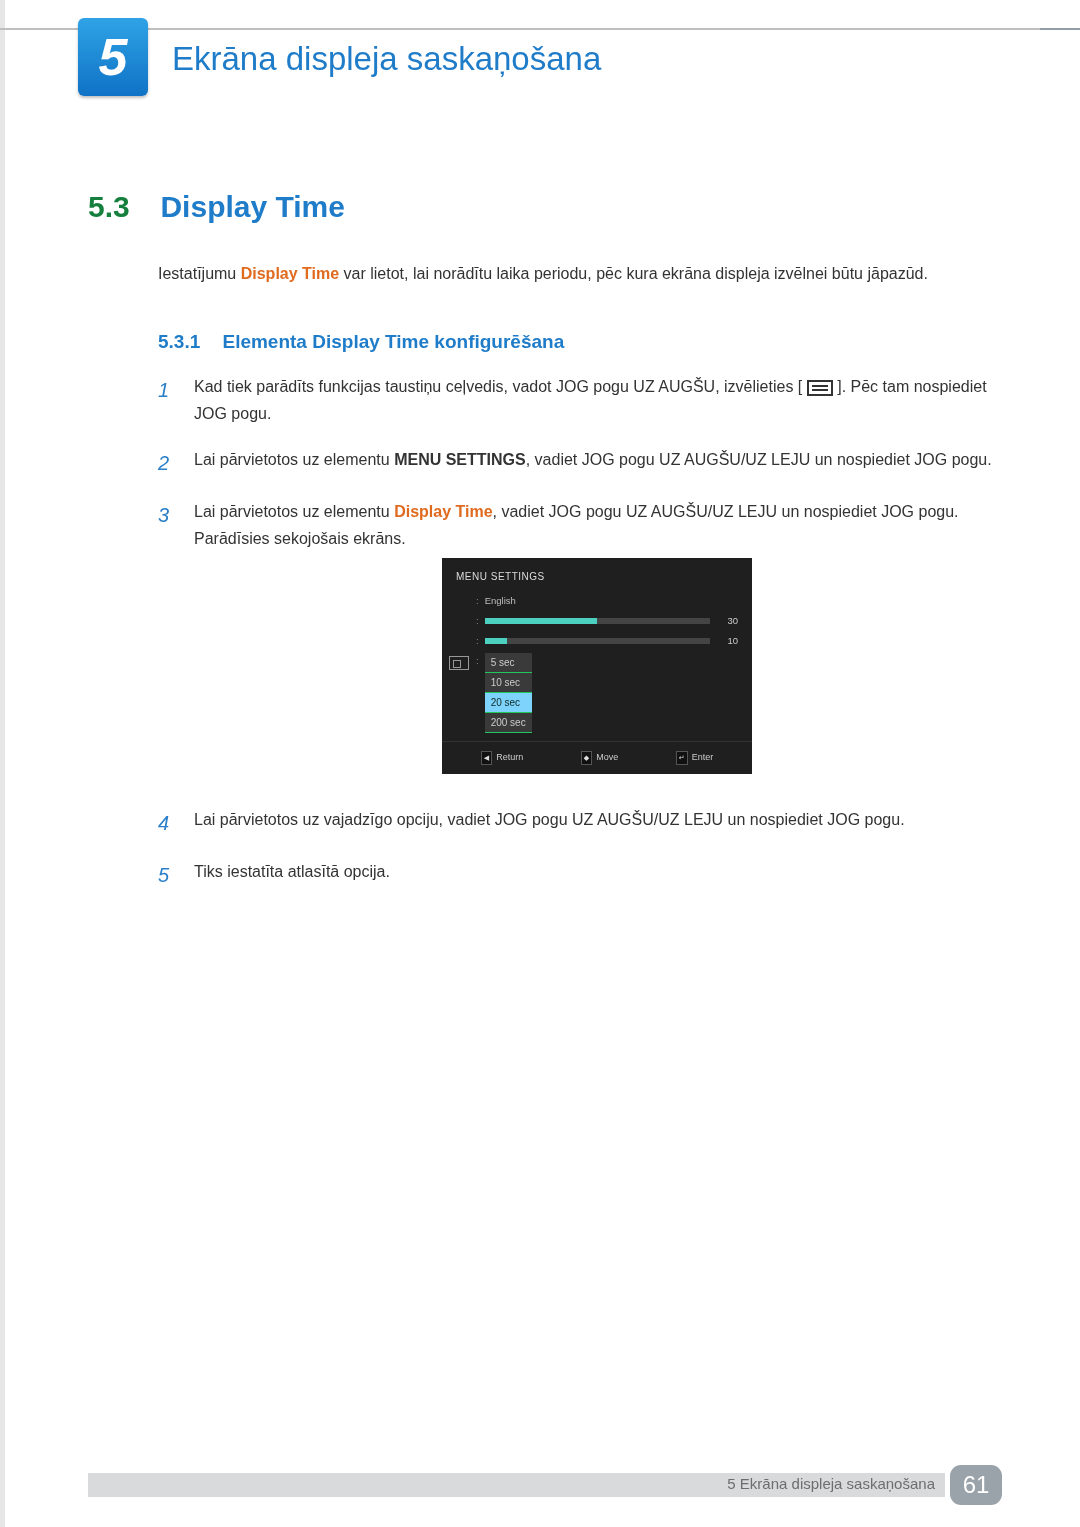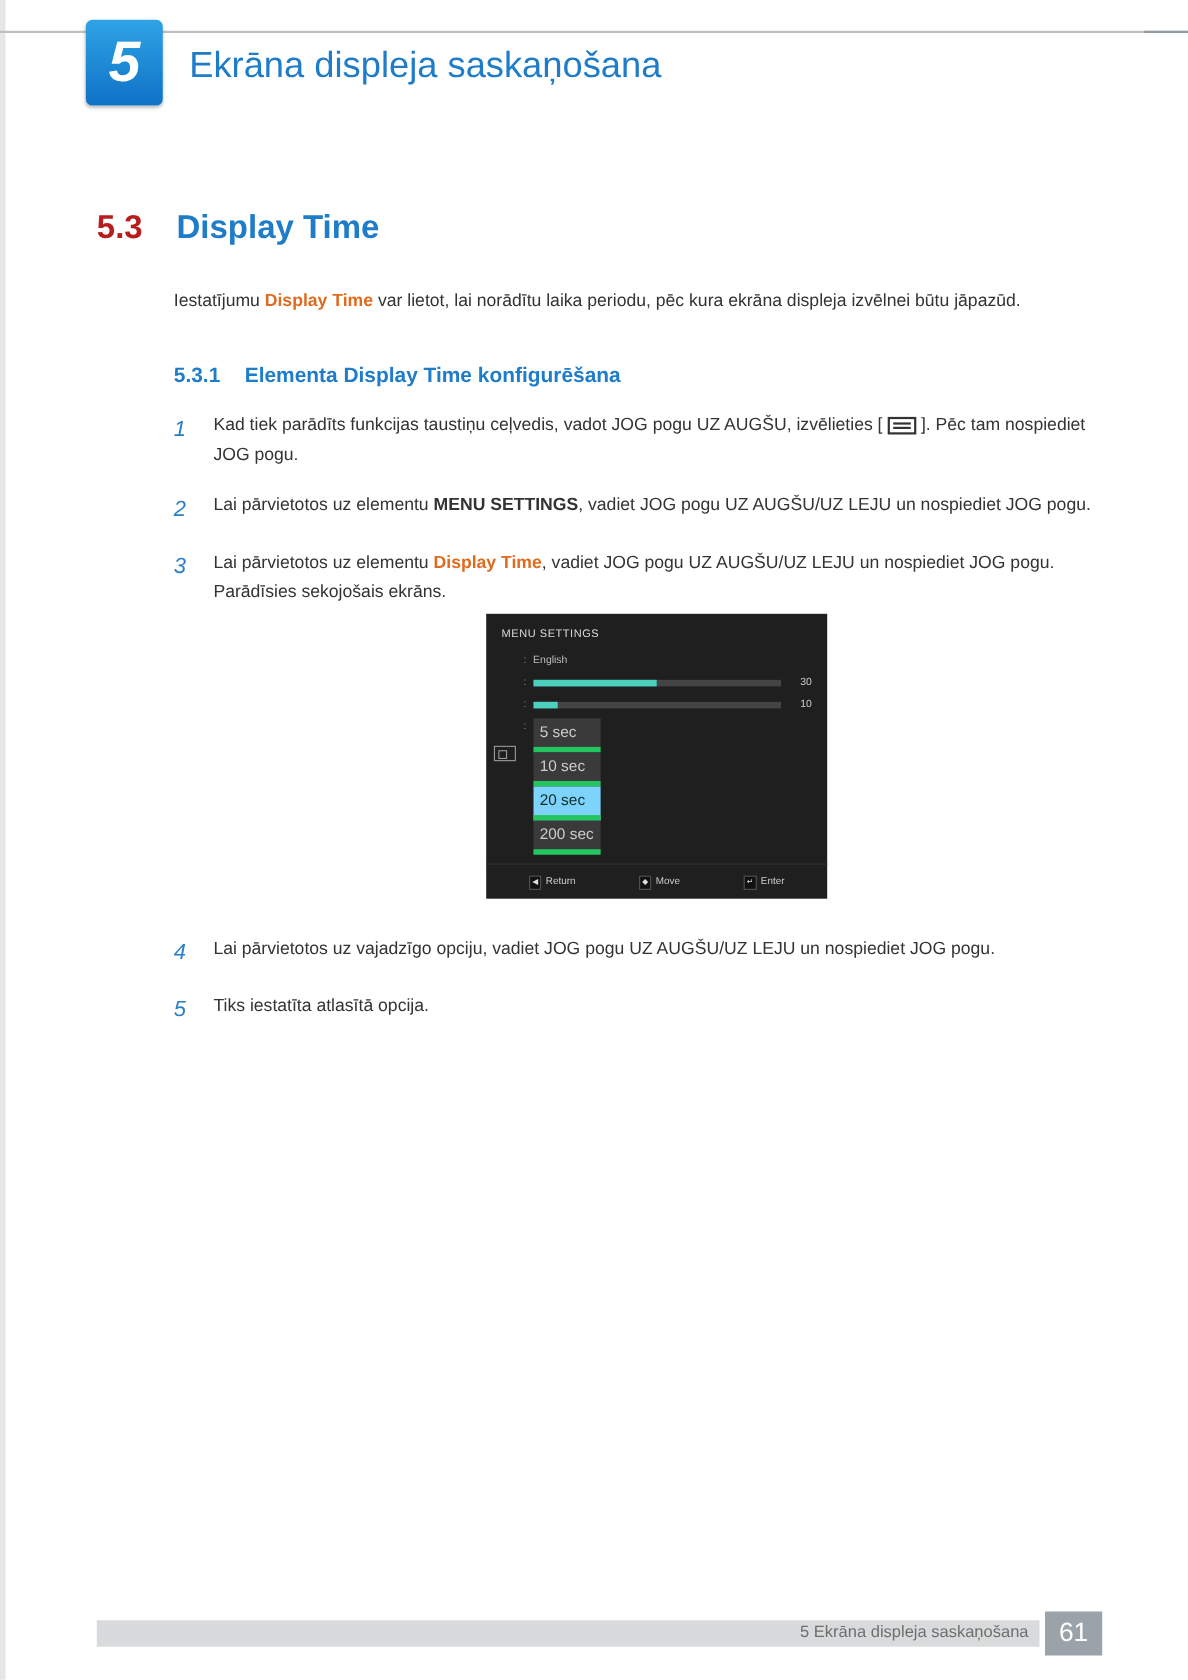--- a/index.html
+++ b/index.html
@@ -22,21 +22,21 @@
     box-shadow: 0 2px 3px rgba(0,0,0,0.25);
   }
   .chapter-badge span { color: #fff; font-size: 52px; font-weight: 700; font-style: italic; }
   .chapter-title {
     position: absolute; left: 172px; top: 40px;
     font-size: 33px; color: #1f7cc9; font-weight: 400;
   }
 
   .content { position: absolute; left: 88px; top: 190px; right: 80px; }
 
-  .sec-num { color: #b91c1c; font-size: 30px; font-weight: 700; display: inline-block; width: 68px; }
+  .sec-num { color: #15803d; font-size: 30px; font-weight: 700; display: inline-block; width: 68px; }
   .sec-title { color: #1f7cc9; font-size: 30px; font-weight: 700; }
 
   .para { margin-left: 70px; font-size: 16px; line-height: 1.7; color: #333; margin-top: 36px; }
   .orange { color: #e06a1d; font-weight: 700; }
 
   .subhead { margin-left: 70px; margin-top: 44px; }
   .sub-num { color: #1f7cc9; font-size: 19px; font-weight: 700; display: inline-block; width: 60px; }
   .sub-title { color: #1f7cc9; font-size: 19px; font-weight: 700; }
 
   .steps { margin-left: 70px; margin-top: 20px; }
@@ -61,30 +61,30 @@
   .osd-list { flex: 0 0 110px; padding-left: 2px; }
   .osd-list div { padding: 2px 0; font-size: 9.5px; }
   .osd-sel { color: #35c9a0; }
   .osd-vals { flex: 1; padding-right: 14px; }
   .osd-row { display:flex; align-items:center; gap:6px; padding: 2px 0; font-size:9.5px; }
   .osd-colon { color:#888; }
   .osd-slider { flex:1; height:6px; background:#444; position:relative; }
   .osd-slider i { position:absolute; left:0; top:0; bottom:0; background:#4cd0bf; }
   .osd-num { width:22px; text-align:right; color:#ccc; }
   .osd-drop { display:flex; flex-direction:column; }
-  .osd-opt { background: #3a3a3a; color:#ccc; font-size:14px; padding:1px 6px; border-bottom:5px solid #22c55e; }
+  .osd-opt { background: #3a3a3a; color:#ccc; font-size:10px; padding:1px 6px; border-bottom:1px solid #22c55e; }
   .osd-opt.hl { background:#7dd3fc; color:#0e2a24; }
   .osd-footer { display:flex; justify-content:space-around; padding: 8px 10px 2px 10px; font-size:9px; color:#ccc; border-top:1px solid #333; margin-top:6px;}
   .osd-footer span i { display:inline-block; background:#111; border:1px solid #555; color:#ddd; font-style:normal; font-size:7px; padding:0 2px; margin-right:4px; }
 
   
   .page-footer { position:absolute; left:0; right:0; bottom:22px; height:40px; }
   .footer-bar { position:absolute; left:88px; right:135px; top:8px; height:24px; background:#d8dadb; }
   .footer-text { position:absolute; right:145px; top:10px; font-size:15px; color:#6e6e6e; }
-  .footer-page { position:absolute; right:78px; top:0; width:52px; height:40px; background:#9aa3aa; color:#fff; display:flex; align-items:center; justify-content:center; font-size:24px; }
+  .footer-page { position:absolute; right:78px; top:0; width:52px; height:40px; background:#9aa3aa; color:#fff; display:flex; align-items:center; justify-content:center; font-size:24px;border-radius:11px; }
 
   .left-edge { position:absolute; left:0; top:0; bottom:0; width:5px; background:#e6e6e6; }
 </style>
 </head>
 <body>
 
 <div class="left-edge"></div>
 <div class="top-rule"></div>
 
 <div class="chapter-badge">

